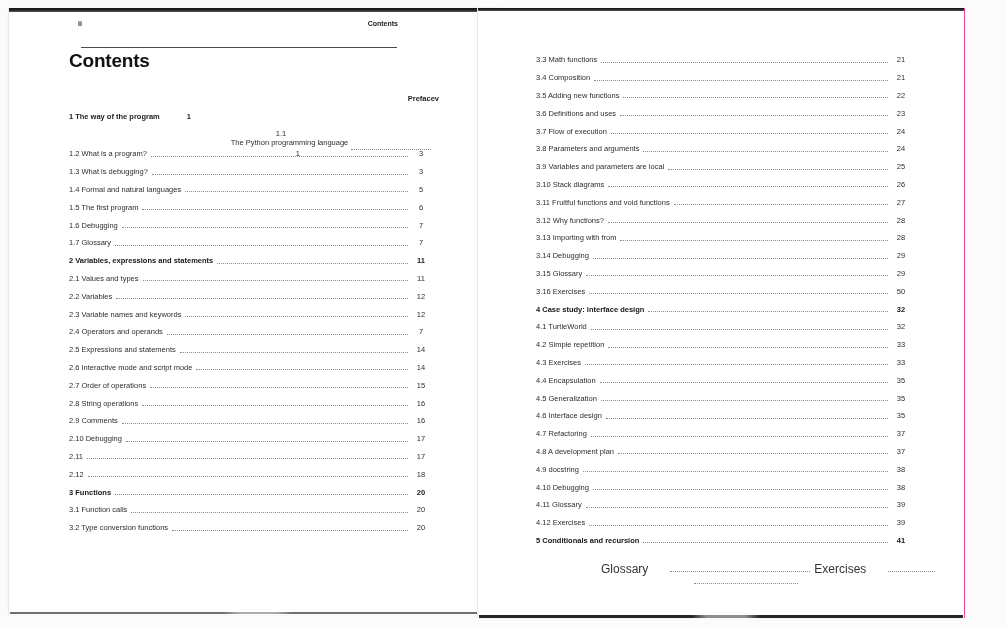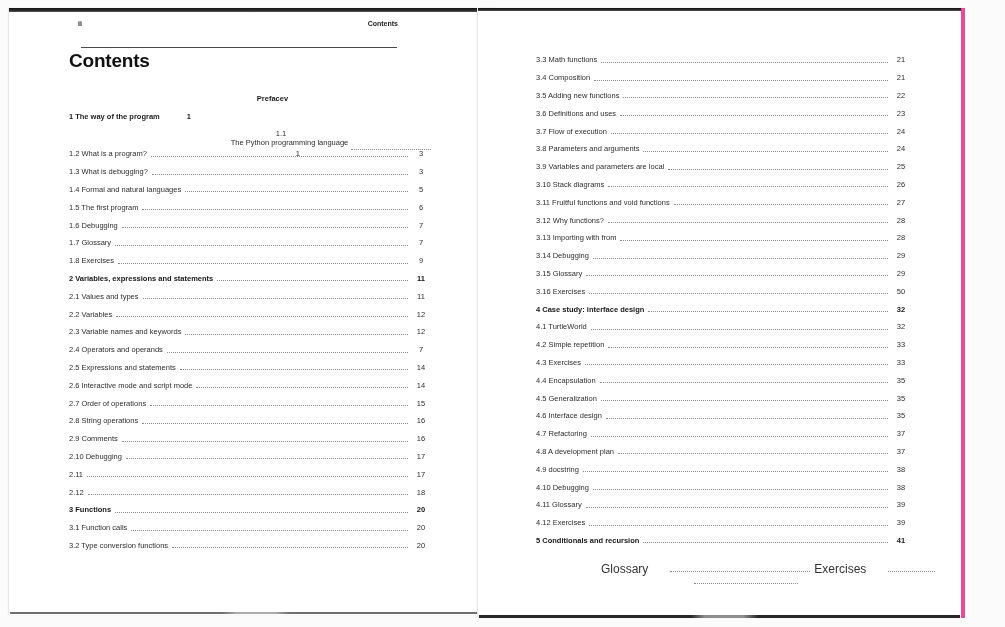--- a/index.html
+++ b/index.html
@@ -9,21 +9,21 @@
     font-family:"Liberation Sans", sans-serif;
     color:#2d2d2d;
     position:relative;
     overflow:hidden;
   }
   .page{
     position:absolute;top:8px;
     background:#ffffff;
     box-sizing:border-box;
     border-left:1px solid #e7e7e7;
-    border-right:4px solid #ec4899;
+    border-right:1px solid #ec4899;
     box-shadow:0 0 2px rgba(0,0,0,0.05);
   }
   .page-left{left:8px;width:489px;height:607px;}
   .page-right{left:477px;width:488px;height:610px;}
   .top-bar{
     position:absolute;top:0;left:0;right:0;height:4px;
     background:linear-gradient(180deg,#121212 0%,#2a2a2a 60%,#5c5c5c 100%);
   }
   .page-right .top-bar{height:3px;}
   .bottom-bar{position:absolute;left:1px;right:1px;}
@@ -42,22 +42,22 @@
   }
   .header-rule{
     position:absolute;top:39px;left:72px;width:316px;height:1px;
     background:#4a4a4a;
   }
   .toc-title{
     position:absolute;top:42px;left:60px;margin:0;
     font-size:19px;font-weight:bold;color:#111;letter-spacing:-0.2px;
   }
   .preface-row{
-    position:absolute;top:86px;left:59px;width:362px;
-    display:flex;justify-content:center;
+    position:absolute;top:86px;left:68px;width:362px;
+    display:flex;justify-content:flex-end;
     font-size:7.5px;
   }
   .preface-row .p-label{font-weight:bold;margin-left:47px;color:#1c1c1c;}
   .preface-row .p-num{font-weight:bold;color:#1c1c1c;}
   .ch1-row{
     position:absolute;top:104px;left:60px;
     font-size:7.5px;font-weight:bold;color:#1c1c1c;white-space:nowrap;
   }
   .ch1-label{margin-left:2px;}
   .ch1-page{margin-left:27px;}
@@ -144,25 +144,20 @@
       <div class="trow">
         <span class="lbl">1.6 Debugging</span>
         <span class="leader"></span>
         <span class="num">7</span>
       </div>
       <div class="trow">
         <span class="lbl">1.7 Glossary</span>
         <span class="leader"></span>
         <span class="num">7</span>
       </div>
-      <div class="trow">
-        <span class="lbl">1.8 Exercises</span>
-        <span class="leader"></span>
-        <span class="num">9</span>
-      </div>
       <div class="trow bold">
         <span class="lbl">2 Variables, expressions and statements</span>
         <span class="leader"></span>
         <span class="num">11</span>
       </div>
       <div class="trow">
         <span class="lbl">2.1 Values and types</span>
         <span class="leader"></span>
         <span class="num">11</span>
       </div>

